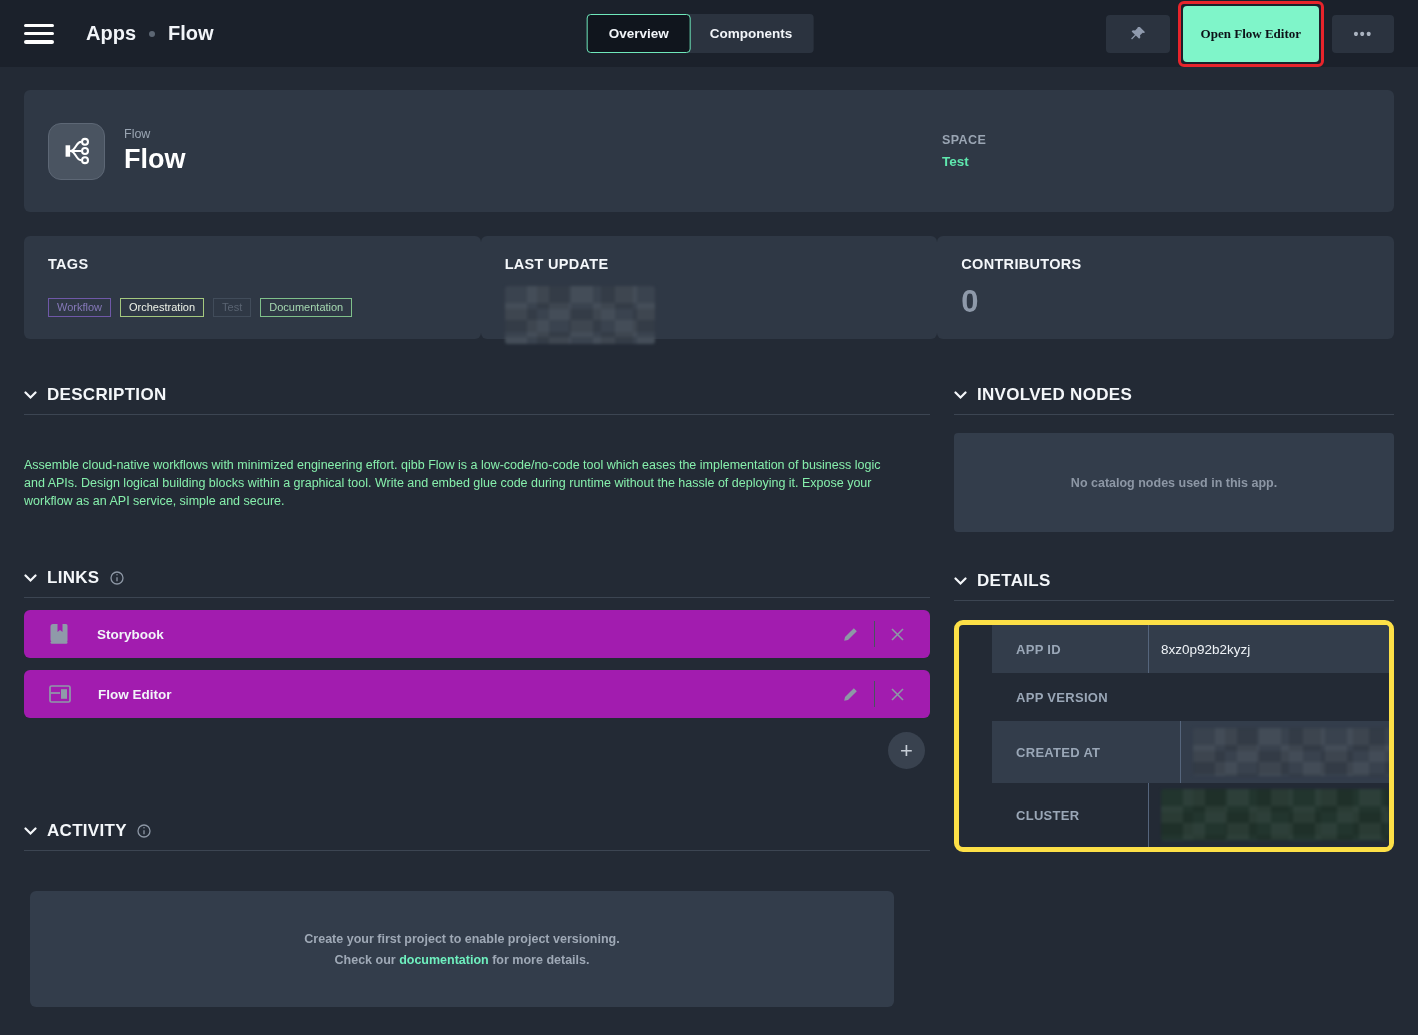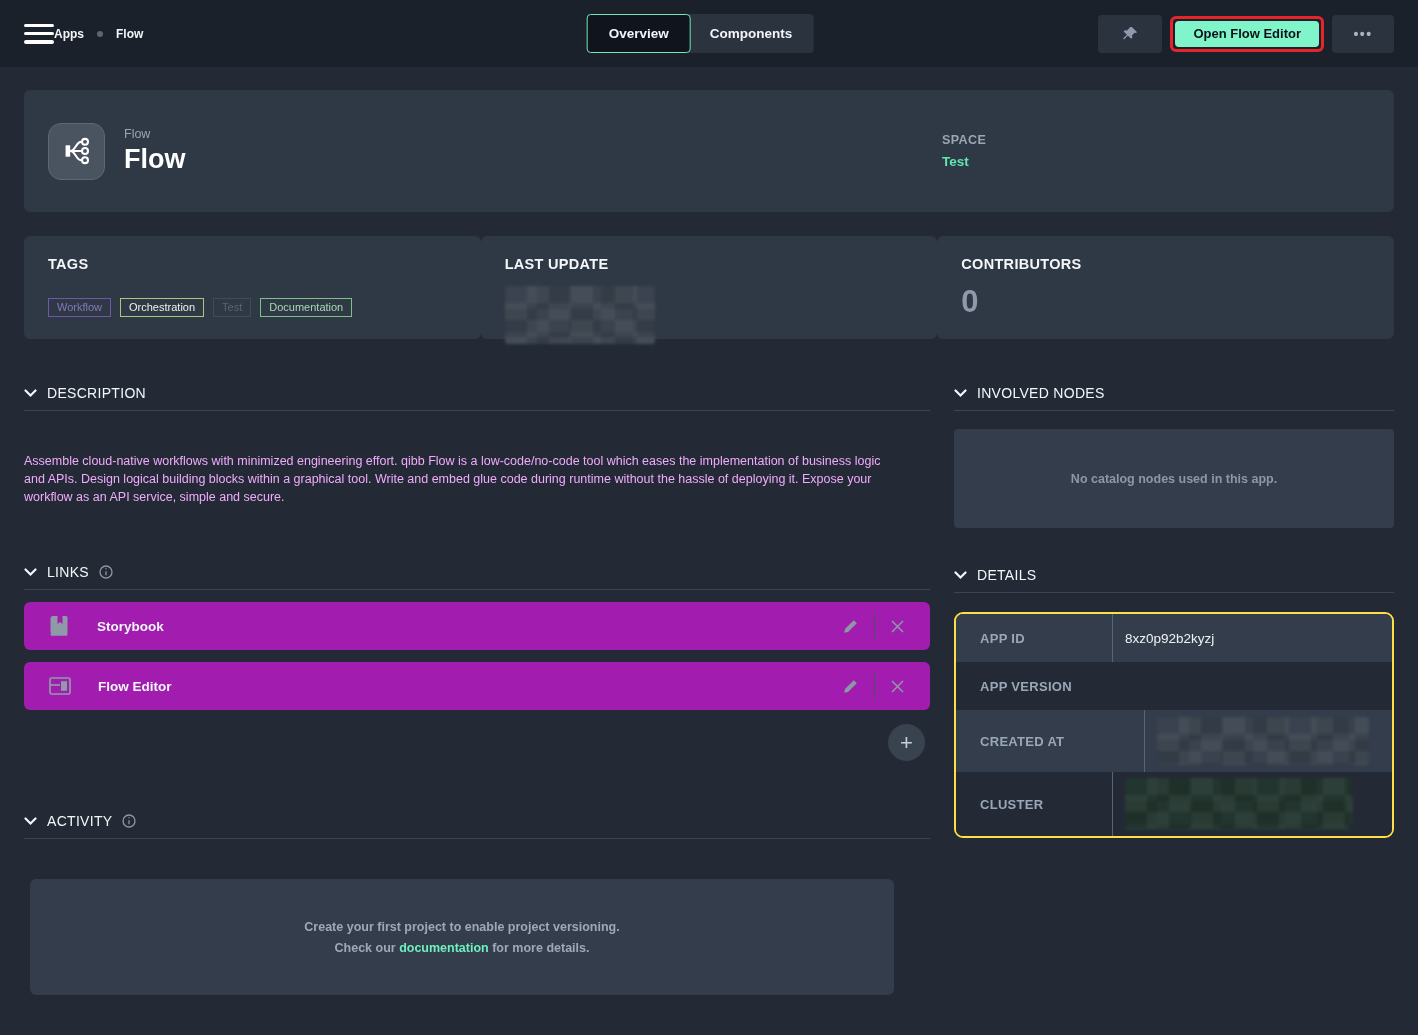--- a/index.html
+++ b/index.html
@@ -8,35 +8,35 @@
     font-family:"Liberation Sans","DejaVu Sans",sans-serif;
     background:#232a35; color:#f2f5f9; overflow:hidden;
   }
   
   .topbar {
     height:67px; background:#1b212b; display:flex; align-items:center;
     padding:0 24px; position:relative;
   }
   .hamburger { width:30px; height:20px; display:flex; flex-direction:column; justify-content:space-between; cursor:pointer; }
   .hamburger span { height:3.5px; background:#ffffff; border-radius:2px; }
-  .breadcrumb { display:flex; align-items:center; font-size:12px; font-weight:bold; color:#f2f5f9;justify-content:center; }
+  .breadcrumb { display:flex; align-items:center; margin-left:32px; font-size:20px; font-weight:bold; color:#f2f5f9;justify-content:center; }
   .breadcrumb .dot { width:6px; height:6px; border-radius:50%; background:#5c6673; margin:0 13px; }
   .tab-group { position:absolute; left:50%; transform:translateX(-54%); display:flex; top:14px; }
   .tab { height:39px; display:flex; align-items:center; padding:0 21px; font-size:13.5px; font-weight:bold; color:#f2f5f9; cursor:pointer; }
   .tab.active { background:#10151d; border:1px solid #6fe8bb; border-radius:4px; z-index:2; }
   .tab.inactive { background:#2b333f; border-radius:0 4px 4px 0; margin-left:-2px; }
   .topbar-right { margin-left:auto; display:flex; align-items:center; gap:8px; }
   .icon-btn { height:38px; background:#2b333f; border:none; border-radius:4px; display:flex; align-items:center; justify-content:center; cursor:pointer; color:#97a1b2; }
   .pin-btn { width:64px; }
   .more-btn { width:62px; font-size:14px; font-weight:bold; letter-spacing:1.5px; color:#aab3c0; }
   .ring { border:3px solid #e8242b; border-radius:6px; padding:2px; }
   .primary-btn {
-    height:26px; padding:0 18px; background:#7ff5c9; color:#0d1218; border:none;
+    height:56px; padding:0 18px; background:#7ff5c9; color:#0d1218; border:none;
     border-radius:4px; font-size:13px; font-weight:bold; cursor:pointer;
-    font-family:Liberation Sans, sans-serif;
+    font-family:Liberation Serif, serif;
   }
   
   .content { padding:23px 24px 0; }
   .card { background:#2f3845; border-radius:6px; }
   .header-card { height:122px; display:flex; align-items:center; padding:0 24px; }
   .app-tile {
     width:57px; height:57px; background:#4a5461; border:1px solid #5d6775;
     border-radius:13px; display:flex; align-items:center; justify-content:center;
   }
   .header-titles { margin-left:19px; }
@@ -66,25 +66,25 @@
   }
   .mosaic--lastupdate { width:150px; height:58px; margin-top:14px; }
   .mosaic--gray  { width:212px; height:48px; background-color:#39424e; }
   .mosaic--green { width:228px; height:52px; background-color:#22352e; }
   
   .main-grid { display:grid; grid-template-columns:906px 440px; gap:24px; margin-top:46px; }
   .section-head {
     display:flex; align-items:center; gap:10px;
     padding-bottom:9px; border-bottom:1px solid #3c4552;
   }
-  .section-title { font-size:14px; font-weight:normal; color:#f4f7fa; letter-spacing:.3px; }
+  .section-title { font-size:17px; font-weight:bold; color:#f4f7fa; letter-spacing:.3px; }
   .chev { color:#f4f7fa; }
   .info-icon { color:#8d97a5; cursor:pointer; display:flex; }
   .desc-text {
-    margin-top:41px; width:858px; font-size:12.5px; line-height:18px; color:#f0abfc;
+    margin-top:41px; width:858px; font-size:12.5px; line-height:18px; color:#86efac;
   }
   
   .links-section { margin-top:58px; }
   .link-row {
     height:48px; background:#a21caf; border-radius:6px; display:flex; align-items:center;
     padding:0 20px 0 25px; margin-top:12px; cursor:pointer;
   }
   .link-row:first-of-type { margin-top:40px; }
   .link-icon { color:#8f9aa9; display:flex; }
   .link-label { font-size:13.5px; font-weight:bold; color:#f2f5f9; margin-left:27px; }
@@ -106,21 +106,21 @@
   .activity-line { font-size:12.5px; font-weight:bold; color:#9fa9b6; }
   .activity-link { color:#6ff0bf; cursor:pointer; }
   
   .nodes-card {
     margin-top:18px; height:99px; background:#333d4b; border-radius:4px;
     display:flex; align-items:center; justify-content:center;
   }
   .nodes-empty { font-size:12.5px; font-weight:bold; color:#8d97a5; }
   .details-section { margin-top:39px; }
   .details-table {
-    margin-top:19px; border:2px solid #fde047; border-radius:9px; overflow:hidden;
+    margin-top:19px; border:5px solid #fde047; border-radius:9px; overflow:hidden;padding-left:33px;
   }
   .details-row { display:grid; grid-template-columns:156px 1fr; min-height:48px; align-items:center; }
   .details-row.light { background:#333d4b; }
   .details-row.dark  { background:#232a35; }
   .details-label { font-size:13px; font-weight:bold; color:#9aa7b7; padding-left:24px; letter-spacing:.3px; }
   .details-value { font-size:13.5px; color:#eef2f6; padding-left:12px; border-left:1px solid #556activecolor; }
   .value-cell { border-left:1px solid #55657c; padding:6px 0 6px 12px; align-self:stretch; display:flex; align-items:center; }
   svg { display:block; }
 </style>
 </head>

